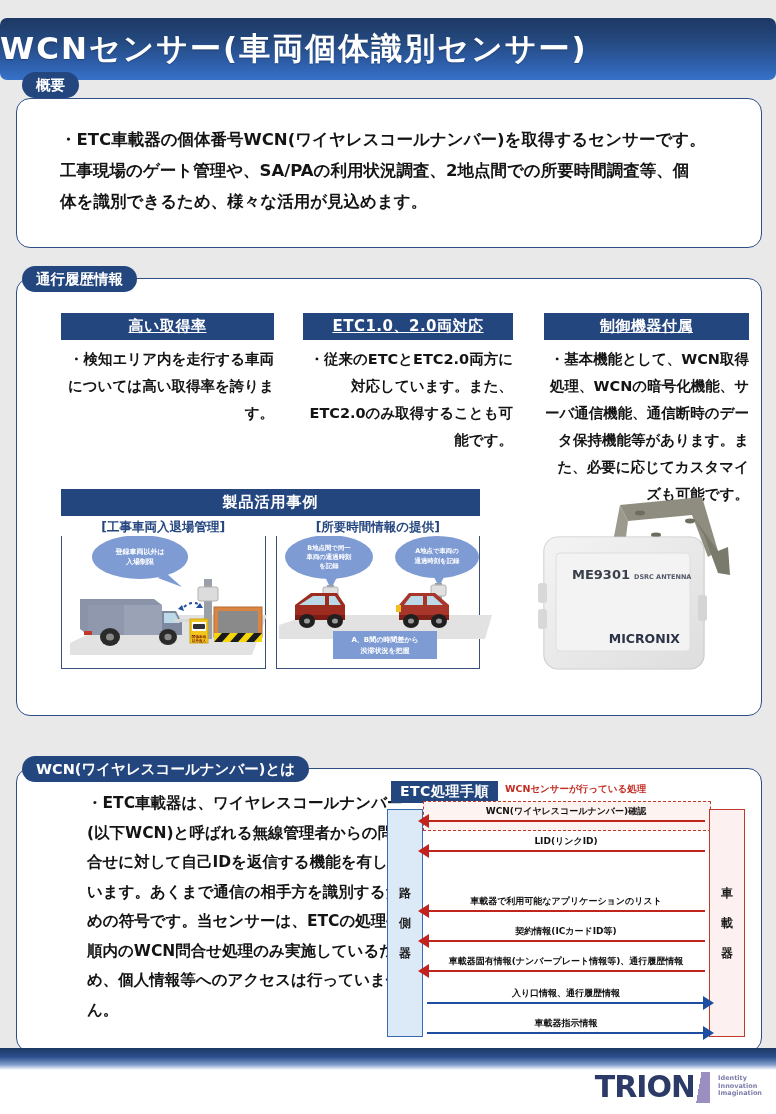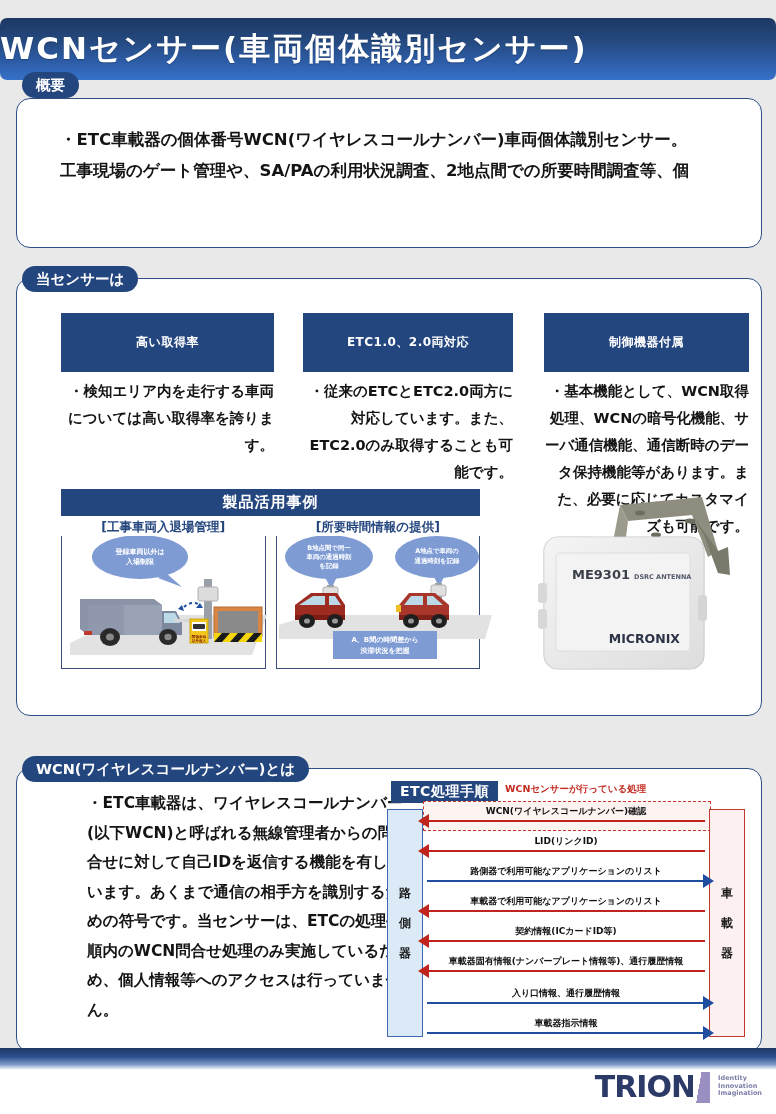--- a/index.html
+++ b/index.html
@@ -45,21 +45,21 @@
   }
   .ov-text .ind{display:block;}
 
   
   #features-card{left:16px;top:278px;width:744px;height:436px;}
   #features-pill{left:22px;top:266px;}
 
   .feat-col{position:absolute;top:34px;}
   .feat-head{
     background:#24467f;color:#fff;text-align:center;
-    font-size:12px;font-weight:700;padding:21px 0;letter-spacing:.5px;
+    font-size:15px;font-weight:700;padding:4px 0;letter-spacing:.5px;text-decoration:underline;
   }
   .feat-body{
     font-size:14.5px;line-height:27px;font-weight:700;color:#141414;
     padding-top:6px;
     text-align:right;
   }
   #feat-col-1{left:44px;width:213px;}
   #feat-col-2{left:286px;width:210px;}
   #feat-col-3{left:527px;width:205px;}
 
@@ -159,22 +159,23 @@
 <div class="page">
 
   <div class="header">
     <div class="header-title">WCNセンサー(車両個体識別センサー)</div>
   </div>
 
   <div class="card" id="overview-card"></div>
   <div class="pill" id="overview-pill">概要</div>
   <div class="card" style="left:16px;top:98px;width:744px;height:148px;background:transparent;border:none;">
     <div class="ov-text">
-      <span class="ind">・ETC車載器の個体番号WCN(ワイヤレスコールナンバー)車両個体識別センサー。</span>
+      <span class="ind">・ETC車載器の個体番号WCN(ワイヤレスコールナンバー)を取得するセンサーです。</span>
       <span class="ind">工事現場のゲート管理や、SA/PAの利用状況調査、2地点間での所要時間調査等、個</span>
+      <span class="ind">体を識別できるため、様々な活用が見込めます。</span>
     </div>
   </div>
 
   <div class="card" id="features-card">
 
     <div class="feat-col" id="feat-col-1">
       <div class="feat-head">高い取得率</div>
       <div class="feat-body">・検知エリア内を走行する車両については高い取得率を誇ります。</div>
     </div>
 
@@ -330,21 +331,21 @@
         </g>
         <defs>
           <linearGradient id="g1" x1="0" y1="0" x2="1" y2="1">
             <stop offset="0%" stop-color="#ffffff"></stop>
             <stop offset="100%" stop-color="#d2d2d2"></stop>
           </linearGradient>
         </defs>
       </svg>
     </div>
   </div>
-  <div class="pill" id="features-pill">当センサーは</div>
+  <div class="pill" id="features-pill">通行履歴情報</div>
 
   <div class="card" id="wcn-card">
     <div class="wcn-text">・ETC車載器は、ワイヤレスコールナンバー(以下WCN)と呼ばれる無線管理者からの問合せに対して自己IDを返信する機能を有しています。あくまで通信の相手方を識別するための符号です。当センサーは、ETCの処理手順内のWCN問合せ処理のみ実施しているため、個人情報等へのアクセスは行っていません。</div>
 
     <div id="seq">
       <div class="seq-badge">ETC処理手順</div>
       <div class="seq-note">WCNセンサーが行っている処理</div>
 
       <div id="wcn-highlight"></div>
 
@@ -359,25 +360,20 @@
         <span>器</span>
       </div>
 
       <div class="msg left" style="top:30px;">
         <div class="msg-label">WCN(ワイヤレスコールナンバー)確認</div>
         <div class="msg-line"></div>
           <div class="arrow"></div>
       </div>
       <div class="msg left" style="top:60px;">
         <div class="msg-label">LID(リンクID)</div>
-        <div class="msg-line"></div>
-          <div class="arrow"></div>
-      </div>
-      <div class="msg right" style="top:90px;">
-        <div class="msg-label">路側器で利用可能なアプリケーションのリスト</div>
         <div class="msg-line"></div>
           <div class="arrow"></div>
       </div>
       <div class="msg left" style="top:120px;">
         <div class="msg-label">車載器で利用可能なアプリケーションのリスト</div>
         <div class="msg-line"></div>
           <div class="arrow"></div>
       </div>
       <div class="msg left" style="top:150px;">
         <div class="msg-label">契約情報(ICカードID等)</div>

